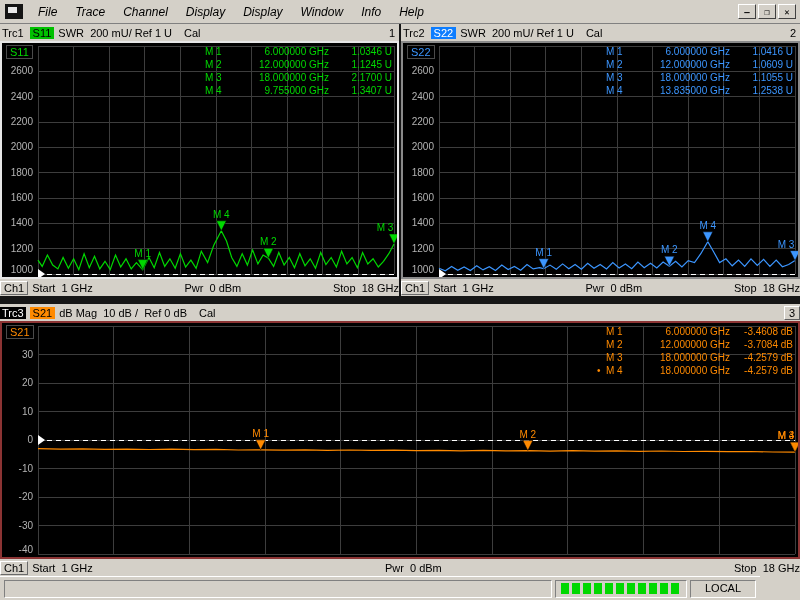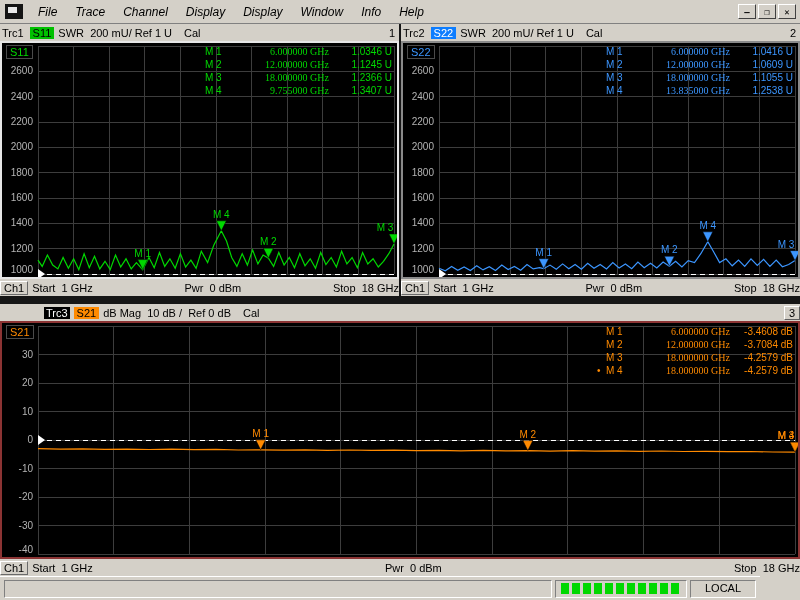--- a/index.html
+++ b/index.html
@@ -26,21 +26,21 @@
   .spacer { flex:1; }
   .panel-number { padding:0 4px; }
   .panel-number.raised { border:1px solid; border-color:#ffffff #5f5f5f #5f5f5f #ffffff; }
   .plot-frame { flex:1; border:2px solid #888; background:#000; position:relative; overflow:hidden; }
   .plot-frame svg { display:block; }
   .corner-label { position:absolute; left:4px; top:2px; font-size:11px; padding:0 3px; border:1px solid #4a4a4a; background:#000; }
   .readout { position:absolute; right:5px; top:2px; font-size:10px; }
   .readout-row { display:flex; height:13px; line-height:13px; }
   .r-dot { width:9px; }
   .r-name { width:27px; }
-  .r-freq { width:97px; text-align:right;font-family:Liberation Serif, serif; }
+  .r-freq { width:97px; text-align:right; }
   .r-val { width:63px; text-align:right; }
   .ch-chip { border:1px solid; border-color:#ffffff #6a6a6a #6a6a6a #ffffff; padding:0 3px; }
 
   
   .statusbar { position:absolute; left:0; top:576px; width:760px; height:24px; background:#d4d0c8; border-top:1px solid #ffffff; display:flex; align-items:center; gap:3px; padding:2px 4px; }
   .sunken { border:1px solid; border-color:#808080 #ffffff #ffffff #808080; height:18px; }
   .status-msg { flex:1; }
   .status-leds { width:132px; display:flex; align-items:center; gap:3px; padding:0 5px; flex:none; }
   .led { width:8px; height:11px; background:#00d800; flex:none; }
   .status-local { width:66px; text-align:center; font-size:11px; line-height:15px; flex:none; color:#000; }
@@ -136,21 +136,21 @@
             <div class="readout-row">
               <span class="r-dot"></span>
               <span class="r-name">M 2</span>
               <span class="r-freq">12.000000 GHz</span>
               <span class="r-val">1.1245 U</span>
             </div>
             <div class="readout-row">
               <span class="r-dot"></span>
               <span class="r-name">M 3</span>
               <span class="r-freq">18.000000 GHz</span>
-              <span class="r-val">1.2366 U</span>
+              <span class="r-val">2.1700 U</span>
             </div>
             <div class="readout-row">
               <span class="r-dot"></span>
               <span class="r-name">M 4</span>
               <span class="r-freq">9.755000 GHz</span>
               <span class="r-val">1.3407 U</span>
             </div>
           </div>
       </div>
       <div class="panel-footer">
@@ -250,21 +250,21 @@
         <span class="f-start">Start  1 GHz</span>
         <span class="spacer"></span>
         <span class="f-pwr">Pwr  0 dBm</span>
         <span class="spacer"></span>
         <span class="f-stop">Stop  18 GHz</span>
       </div>
     </div>
 
     <div class="panel" style="left:0;top:280px;width:800px;height:272px;">
       <div class="panel-header">
-        <span class="trc-chip" style="background: rgb(0, 0, 0); color: rgb(255, 255, 255); margin-left: 44px;">Trc3</span>
+        <span class="trc-chip" style="background: rgb(0, 0, 0); color: rgb(255, 255, 255);">Trc3</span>
         <span class="param-chip" style="background: rgb(255, 138, 0); color: rgb(0, 0, 0);">S21</span>
         <span class="fmt">dB Mag  10 dB /  Ref 0 dB</span>
         <span class="cal">Cal</span>
         <span class="spacer"></span>
         <span class="panel-number raised">3</span>
       </div>
       <div class="plot-frame" style="border-color: rgb(140, 52, 52);">
         <svg width="796" height="234">
             <line x1="36.0" y1="3" x2="36.0" y2="231" stroke="#3d3d3d" shape-rendering="crispEdges"></line>
             <line x1="111.7" y1="3" x2="111.7" y2="231" stroke="#3d3d3d" shape-rendering="crispEdges"></line>

